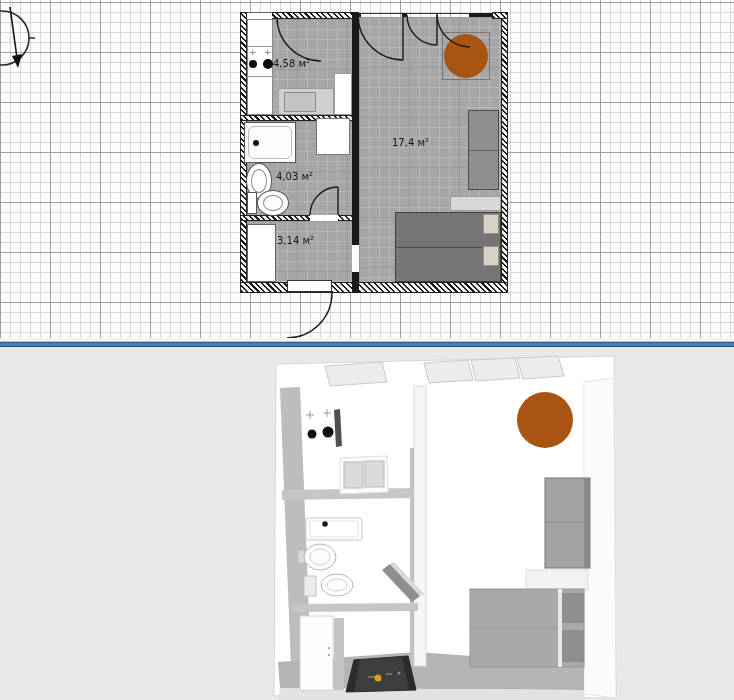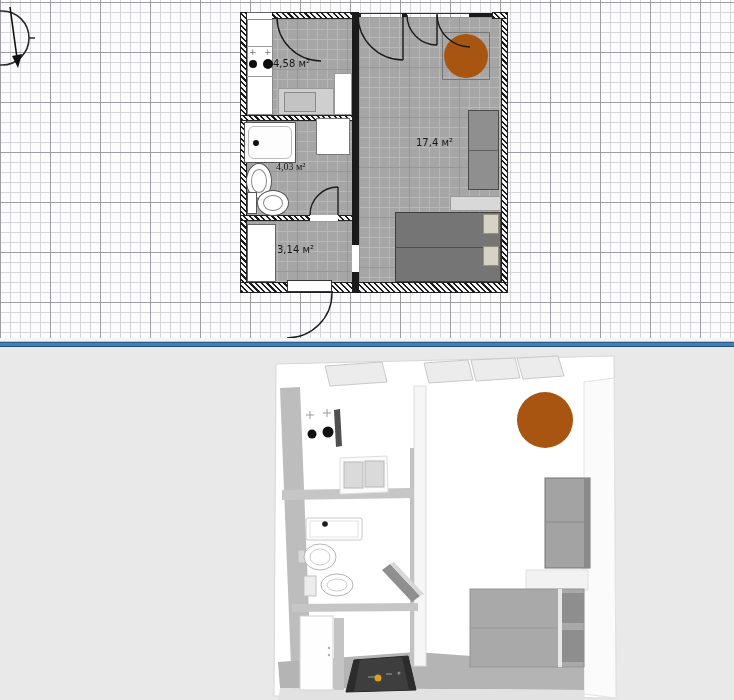--- a/index.html
+++ b/index.html
@@ -114,23 +114,23 @@
         <path d="M 167 3 A 30 30 0 0 0 197 33"></path>
         <line x1="197" y1="3" x2="197" y2="33"></line>
         <path d="M 197 2 A 33 33 0 0 0 230 35"></path>
         <path d="M 70 203 A 28 28 0 0 1 98 175"></path>
         <line x1="98" y1="175" x2="98" y2="203"></line>
         <path d="M 92 281 A 45 45 0 0 1 47 326"></path>
       </g>
     </svg>
 
     <div class="abs label" style="left:33px;top:45px;">4,58 м²</div>
-    <div class="abs label" style="left:36px;top:148px;font-family:Liberation Serif, serif;">4,03 м²</div>
-    <div class="abs label" style="left:37px;top:231px;">3,14 м²</div>
-    <div class="abs label" style="left:176px;top:124px;">17,4 м²</div>
+    <div class="abs label" style="left:36px;top:158px;">4,03 м²</div>
+    <div class="abs label" style="left:37px;top:222px;">3,14 м²</div>
+    <div class="abs label" style="left:152px;top:124px;">17,4 м²</div>
   </div>
 </div>
 
 <div class="abs" id="gap-strip"></div>
 <div class="abs" id="divider"></div>
 
 <div class="abs" id="bottom-panel"></div>
 
 <svg class="abs" style="left:268px;top:352px;" width="350" height="348" viewBox="0 0 350 348">
 

